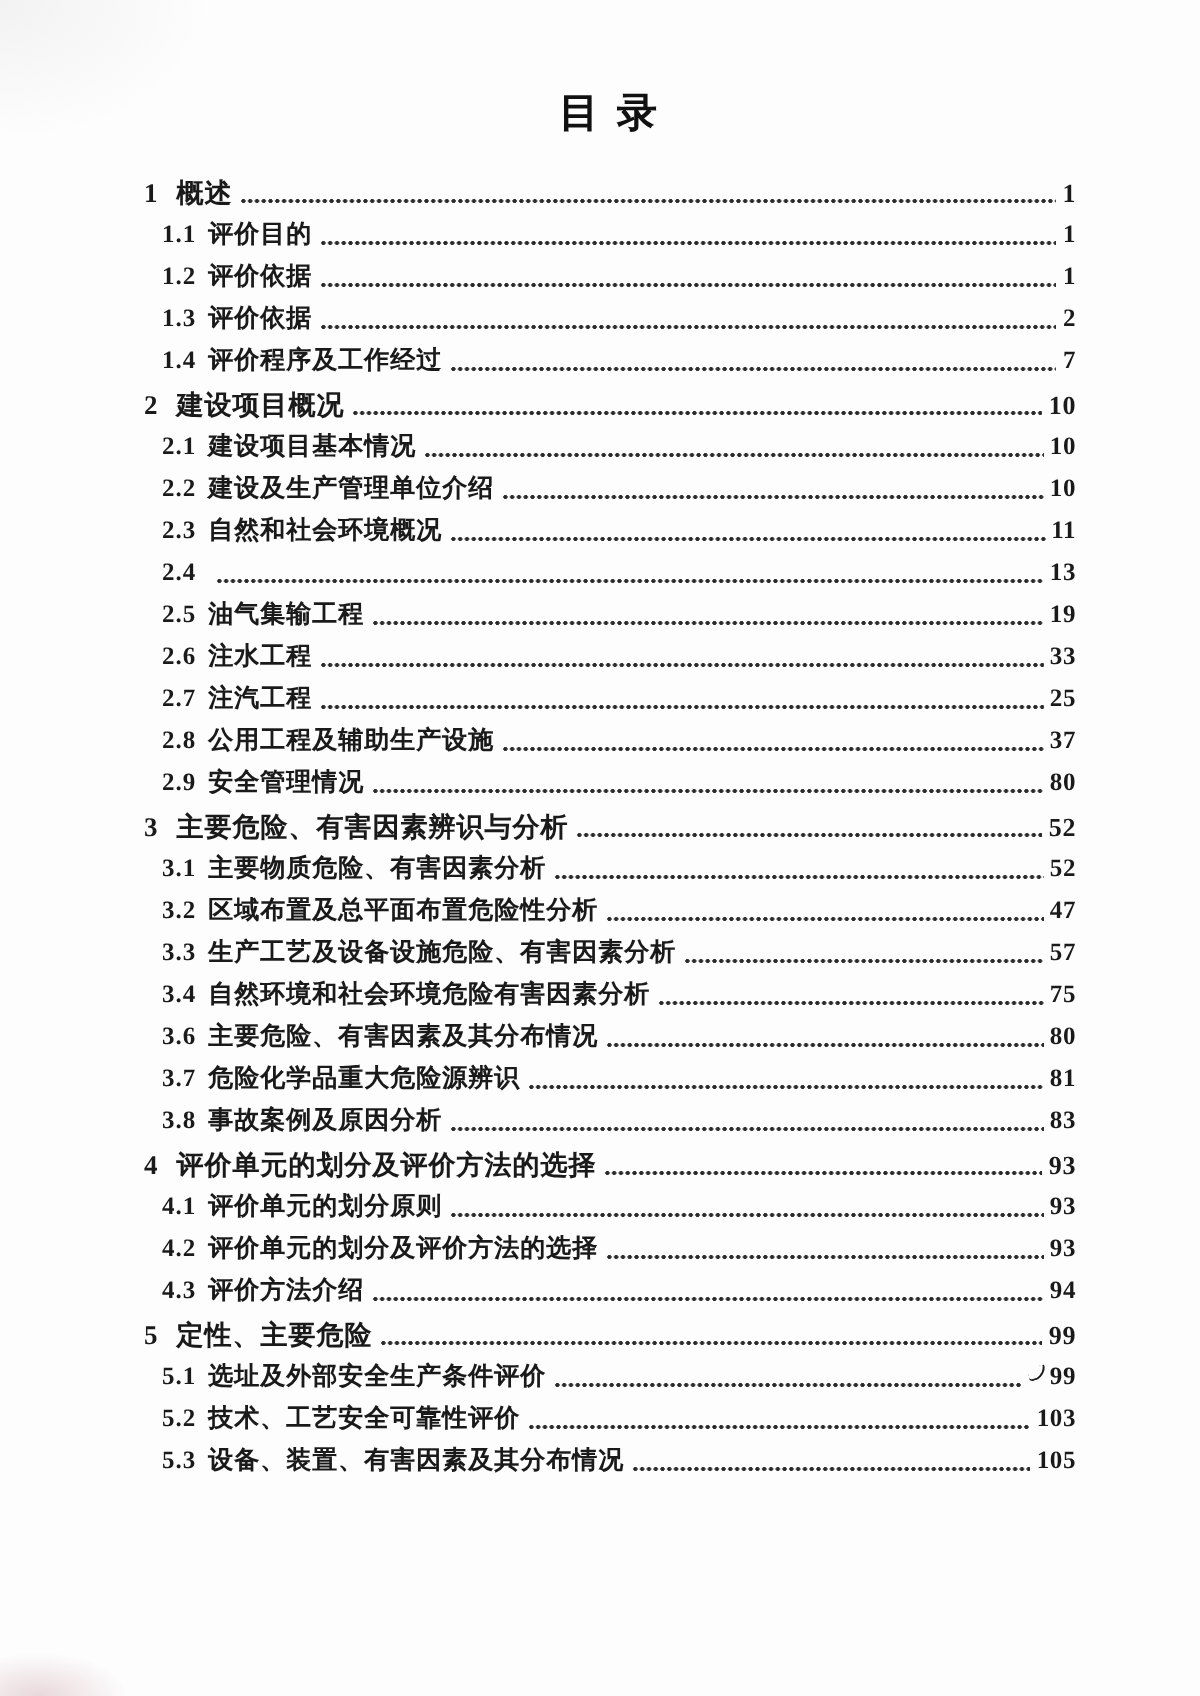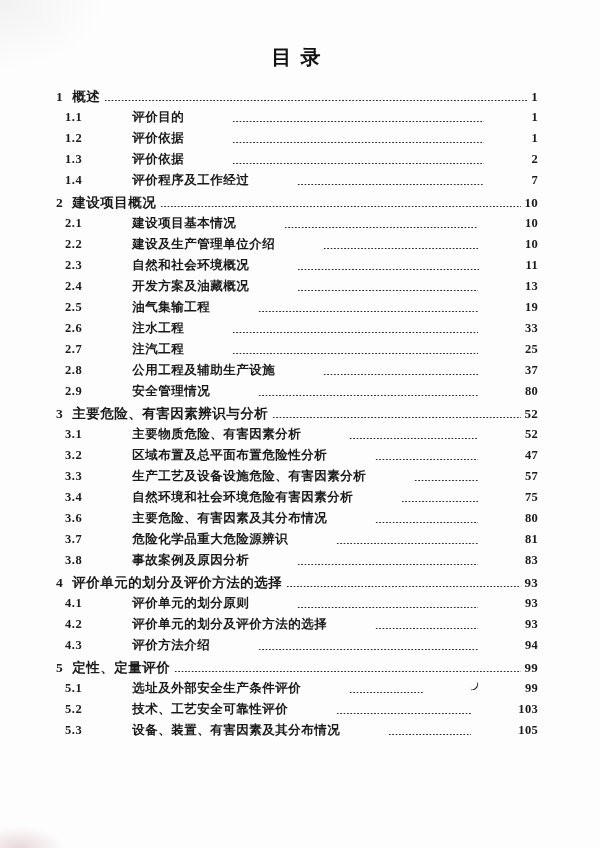--- a/index.html
+++ b/index.html
@@ -6,21 +6,21 @@
     margin: 0;
     padding: 0;
     background: #e8e8e8;
   }
   .page {
     position: relative;
     width: 600px;
     height: 848px;
     margin: 0 auto;
     box-sizing: border-box;
-    padding: 44px 62px 0 56px;
+    padding: 44px 62px 0 72px;
     color: #1a1a1a;
     font-family: "Liberation Serif", "DejaVu Serif", serif;
     background:
       radial-gradient(150px 100px at 0% 0%, rgba(110,110,110,0.08), rgba(110,110,110,0) 70%),
       #fdfdfd;
     overflow: hidden;
   }
   .title {
     margin: 0 0 16px 0;
     text-align: center;
@@ -40,21 +40,20 @@
   }
   .toc-row.level-1 {
     font-size: 13.5px;
     font-weight: bold;
     margin-top: 1px;
   }
   .toc-row.level-2 {
     font-size: 12.5px;
     font-weight: bold;
     padding-left: 9px;
-    gap: 44px;
   }
   .toc-num { flex: 0 0 auto; margin-right: 9px; letter-spacing: 0.5px; }
   .level-2 .toc-num { margin-right: 6px; }
   .toc-label { flex: 0 0 auto; letter-spacing: 0.5px; text-align: center; }
   .toc-leader {
     flex: 1 1 auto;
     align-self: stretch;
     margin: 0 3px 0 4px;
     background-image: radial-gradient(circle, #2a2a2a 0.95px, rgba(0,0,0,0) 1.2px);
     background-size: 3.4px 3.4px;
@@ -146,21 +145,20 @@
     <span class="toc-page">10</span>
   </div>
       <div class="toc-row level-2">
     <span class="toc-num">2.3</span>
     <span class="toc-label">自然和社会环境概况</span>
     <span class="toc-leader"></span>
     <span class="toc-page">11</span>
   </div>
       <div class="toc-row level-2">
     <span class="toc-num">2.4</span>
-    <span class="toc-label">开发方案及油藏概况</span>
     <span class="toc-leader"></span>
     <span class="toc-page">13</span>
   </div>
       <div class="toc-row level-2">
     <span class="toc-num">2.5</span>
     <span class="toc-label">油气集输工程</span>
     <span class="toc-leader"></span>
     <span class="toc-page">19</span>
   </div>
       <div class="toc-row level-2">
@@ -254,21 +252,21 @@
     <span class="toc-page">93</span>
   </div>
       <div class="toc-row level-2">
     <span class="toc-num">4.3</span>
     <span class="toc-label">评价方法介绍</span>
     <span class="toc-leader"></span>
     <span class="toc-page">94</span>
   </div>
       <div class="toc-row level-1">
     <span class="toc-num">5</span>
-    <span class="toc-label">定性、定量评价</span>
+    <span class="toc-label">定性、主要危险</span>
     <span class="toc-leader"></span>
     <span class="toc-page">99</span>
   </div>
       <div class="toc-row level-2">
     <span class="toc-num">5.1</span>
     <span class="toc-label">选址及外部安全生产条件评价</span>
     <span class="toc-leader"></span>
     <span class="smudge"></span>
         <span class="toc-page">99</span>
   </div>

